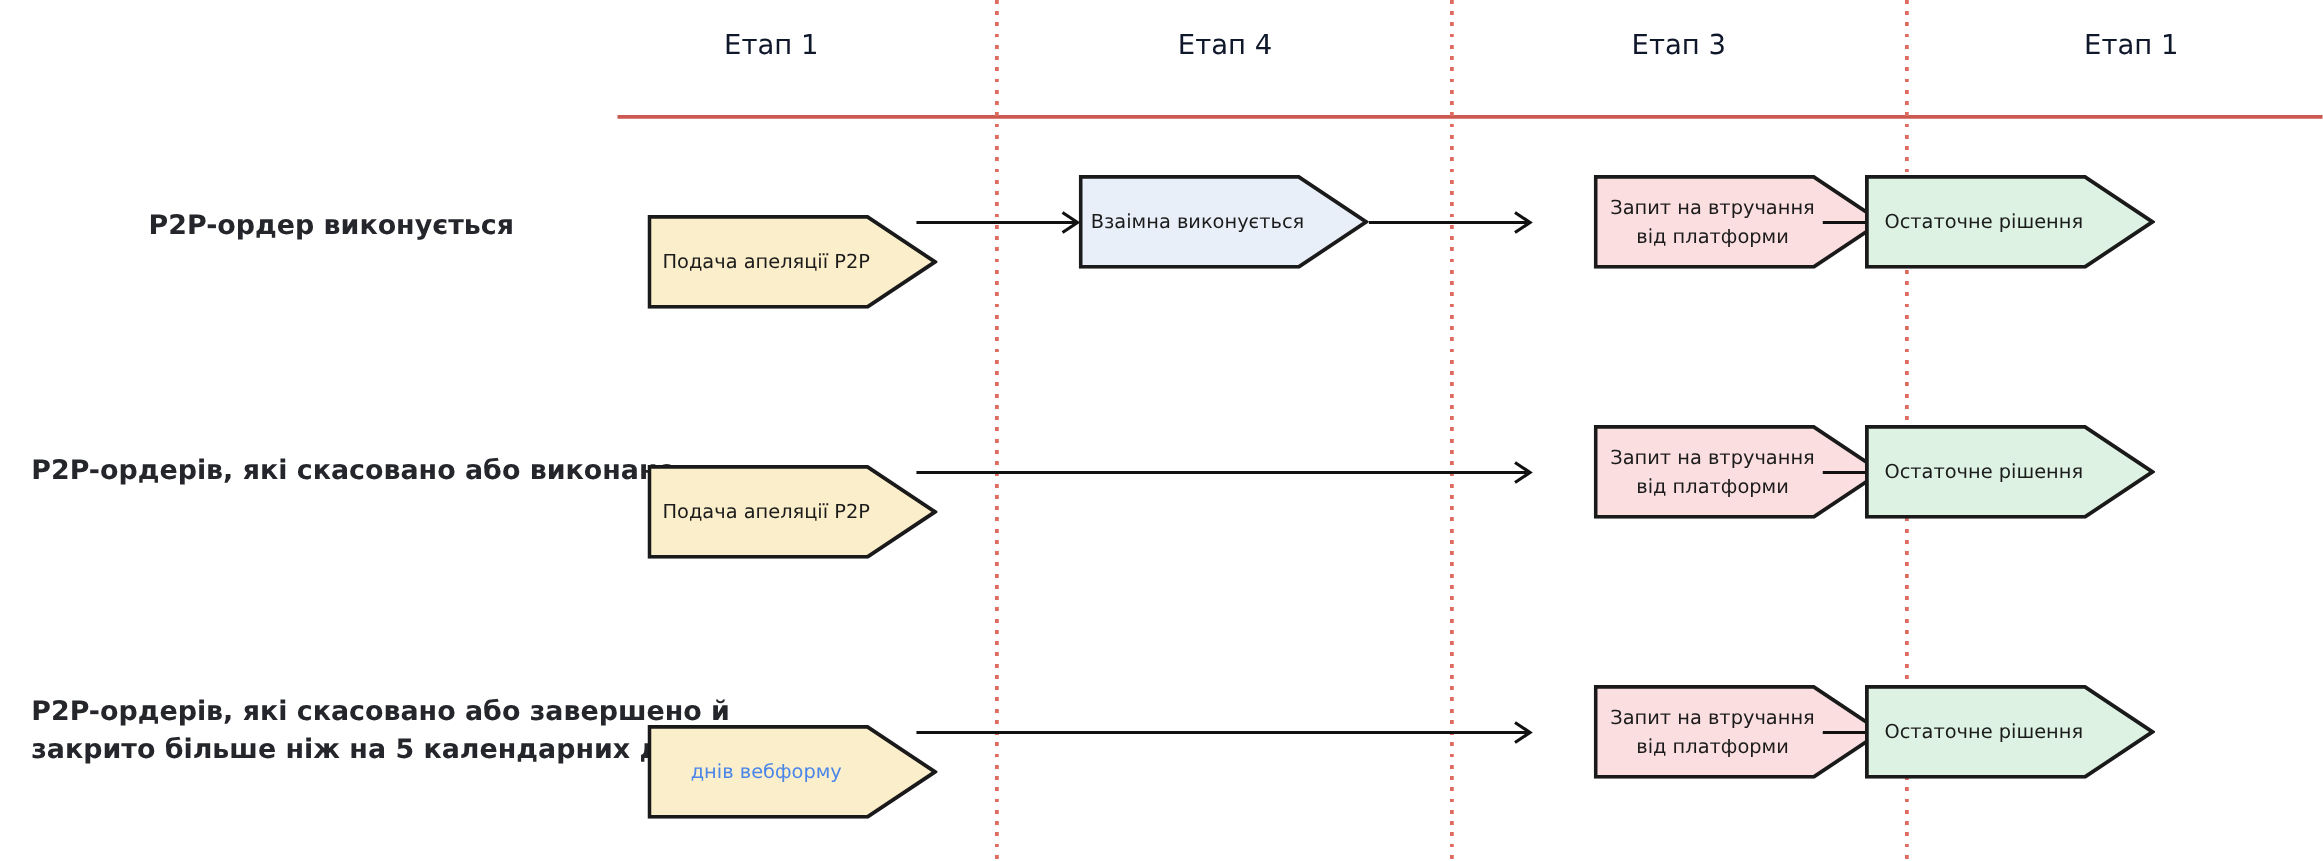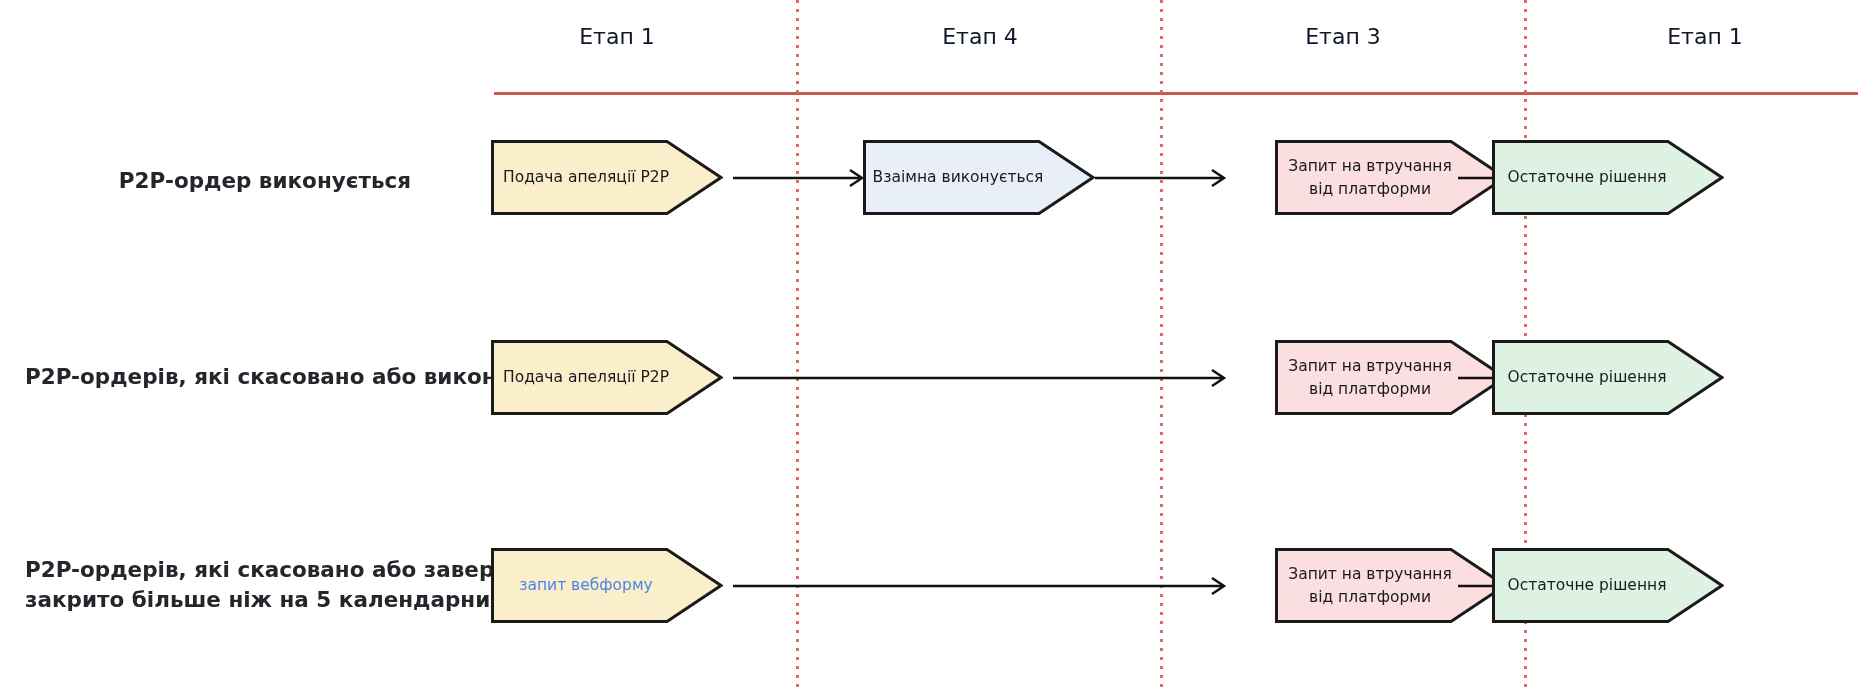--- a/index.html
+++ b/index.html
@@ -46,21 +46,21 @@
 
   
   .pbox { position:absolute; width:232px; height:75px; }
   .pbox svg { position:absolute; inset:0; display:block; }
   .pbox .box-text {
     position:absolute; left:6px; top:0; width:178px; height:100%;
     display:flex; flex-direction:column; align-items:center; justify-content:center;
     text-align:center; font-size:15.5px; color:#1b1b1b; line-height:1.45;
   }
   .row1 { top:140px; } .row2 { top:340px; } .row3 { top:548px; }
-  .c1 { left:491px; } .c2 { left:863px; } .c3 { left:1275px; } .c4 { left:1492px; }
+  .c1 { left:518px;margin-top:32px; } .c2 { left:863px; } .c3 { left:1275px; } .c4 { left:1492px; }
 
   .weblink { color:#4a86e8; cursor:pointer; }
 
   
   .arrow { position:absolute; height:24px; }
   .a-r1 { top:166px; } .a-r2 { top:366px; } .a-r3 { top:574px; }
   .arrow svg { display:block; }
 </style>
 </head>
 <body>
@@ -172,21 +172,21 @@
   <div class="row-label rl3">
     <div>P2P-ордерів, які скасовано або завершено й</div>
     <div>закрито більше ніж на 5 календарних днів</div>
   </div>
 
   <div class="pbox row3 c1">
     <svg viewBox="0 0 232 75">
       <polygon points="1.5,1.5 176,1.5 230,37.5 176,73.5 1.5,73.5" fill="#fbeecb" stroke="#1a1a1a" stroke-width="3" stroke-linejoin="miter"></polygon>
     </svg>
     <div class="box-text">
-      <span class="weblink">запит вебформу</span>
+      <span class="weblink">днів вебформу</span>
     </div>
   </div>
 
   <div class="arrow a-r3" style="left:733px;">
     <svg width="494" height="24">
         <line x1="0" y1="12" x2="489" y2="12" stroke="#111" stroke-width="2.5"></line>
         <path d="M479,4 L491,12 L479,20" fill="none" stroke="#111" stroke-width="2.5"></path>
       </svg>
   </div>
 

